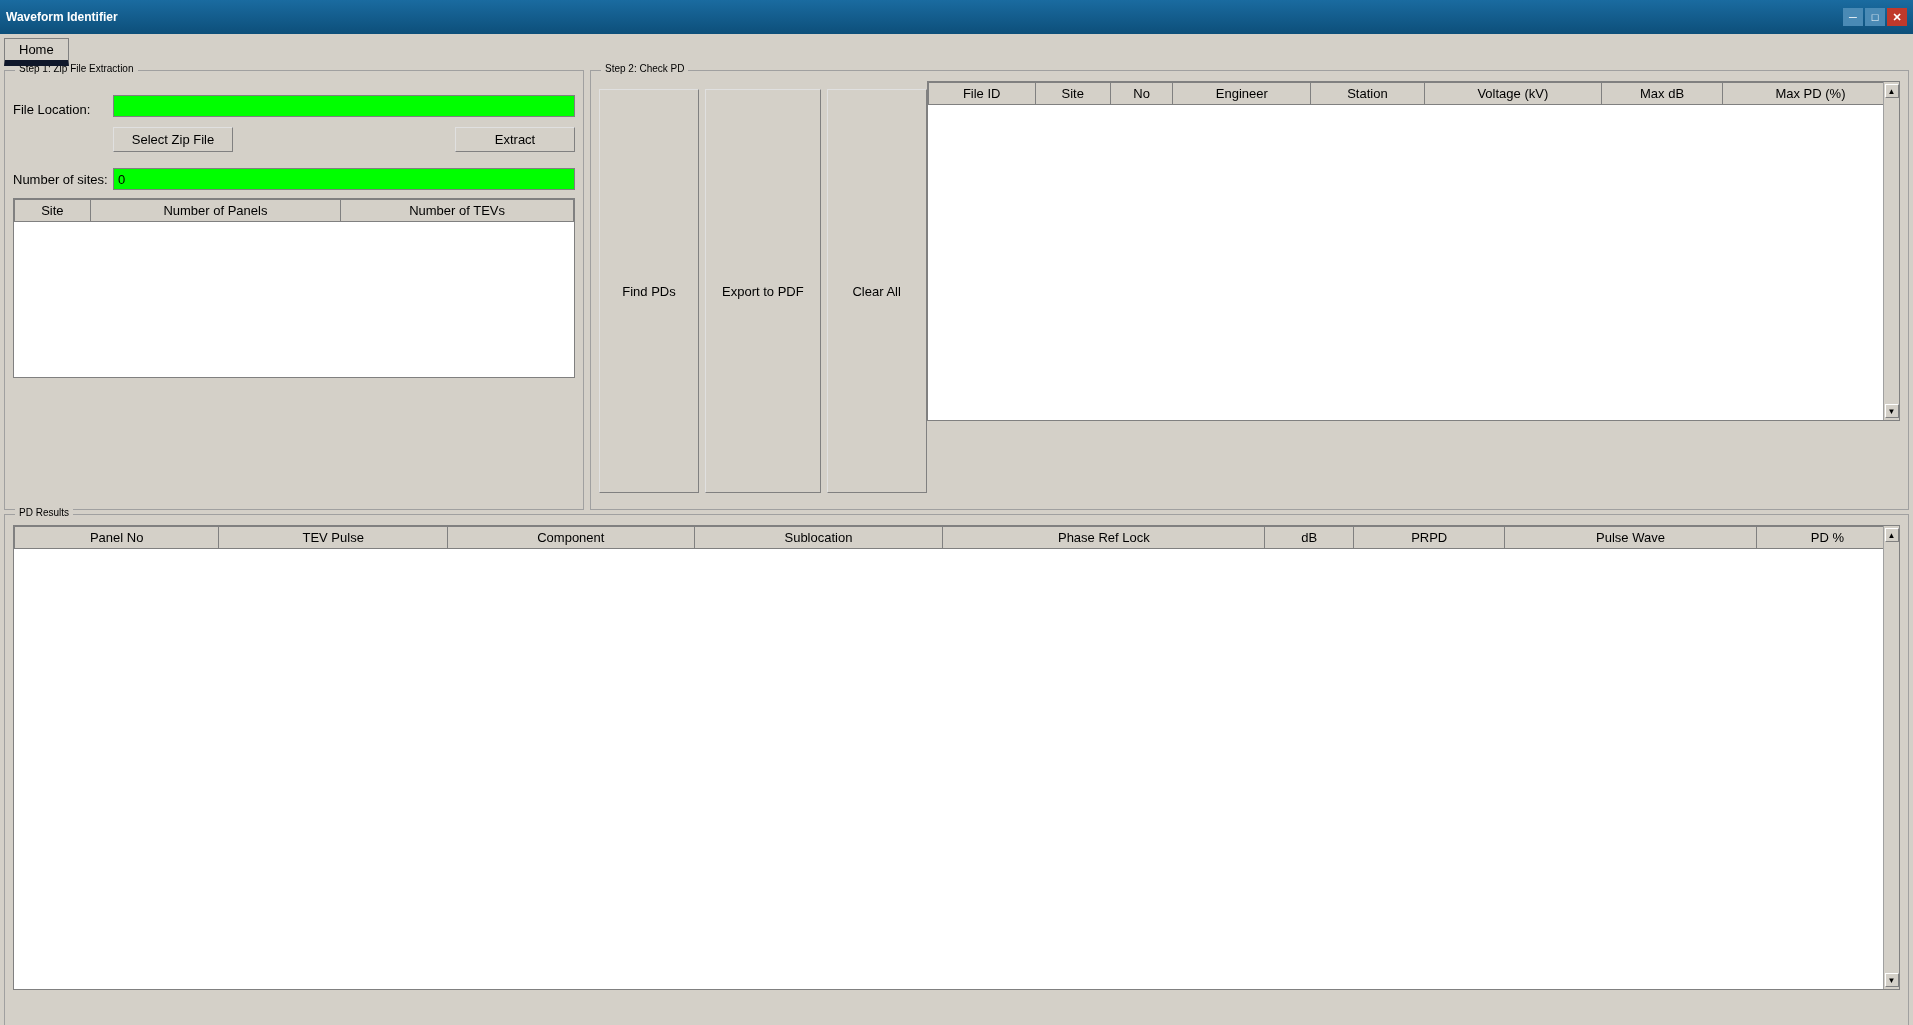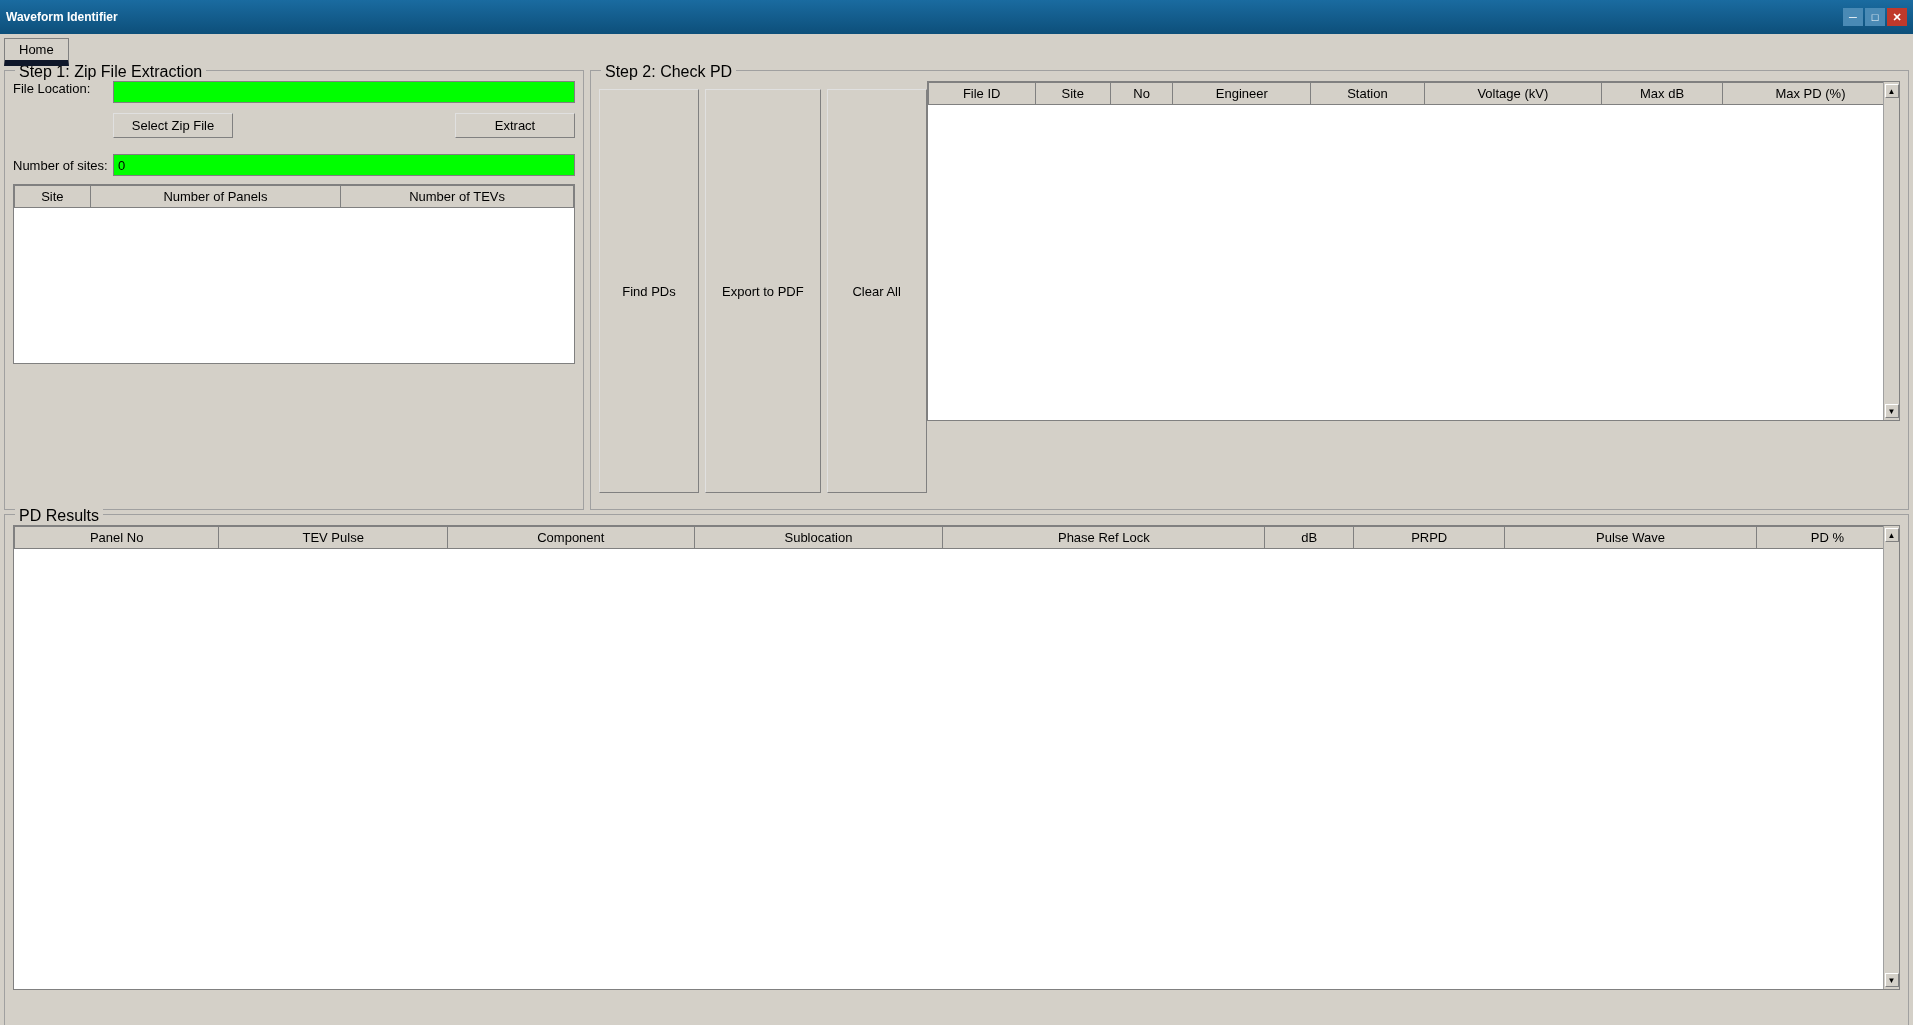--- a/index.html
+++ b/index.html
@@ -106,37 +106,38 @@
       position: relative;
       padding: 10px 8px 8px 8px;
     }
 
     .panel-group-label {
       position: absolute;
       top: -8px;
       left: 10px;
       background: #d4d0c8;
       padding: 0 4px;
-      font-size: 16px;
+      font-size: 10px;
       font-weight: normal;
     }
 
     .step1-panel {
       width: 580px;
       flex-shrink: 0;
     }
 
     .step2-panel {
       flex: 1;
     }
 
     .form-row {
       display: flex;
-      align-items: flex-start;
+      align-items: flex-end;
       margin-bottom: 10px;
+      margin-top: 14px;
     }
 
     .form-label {
       width: 100px;
       font-size: 13px;
     }
 
     .green-input {
       flex: 1;
       height: 22px;

